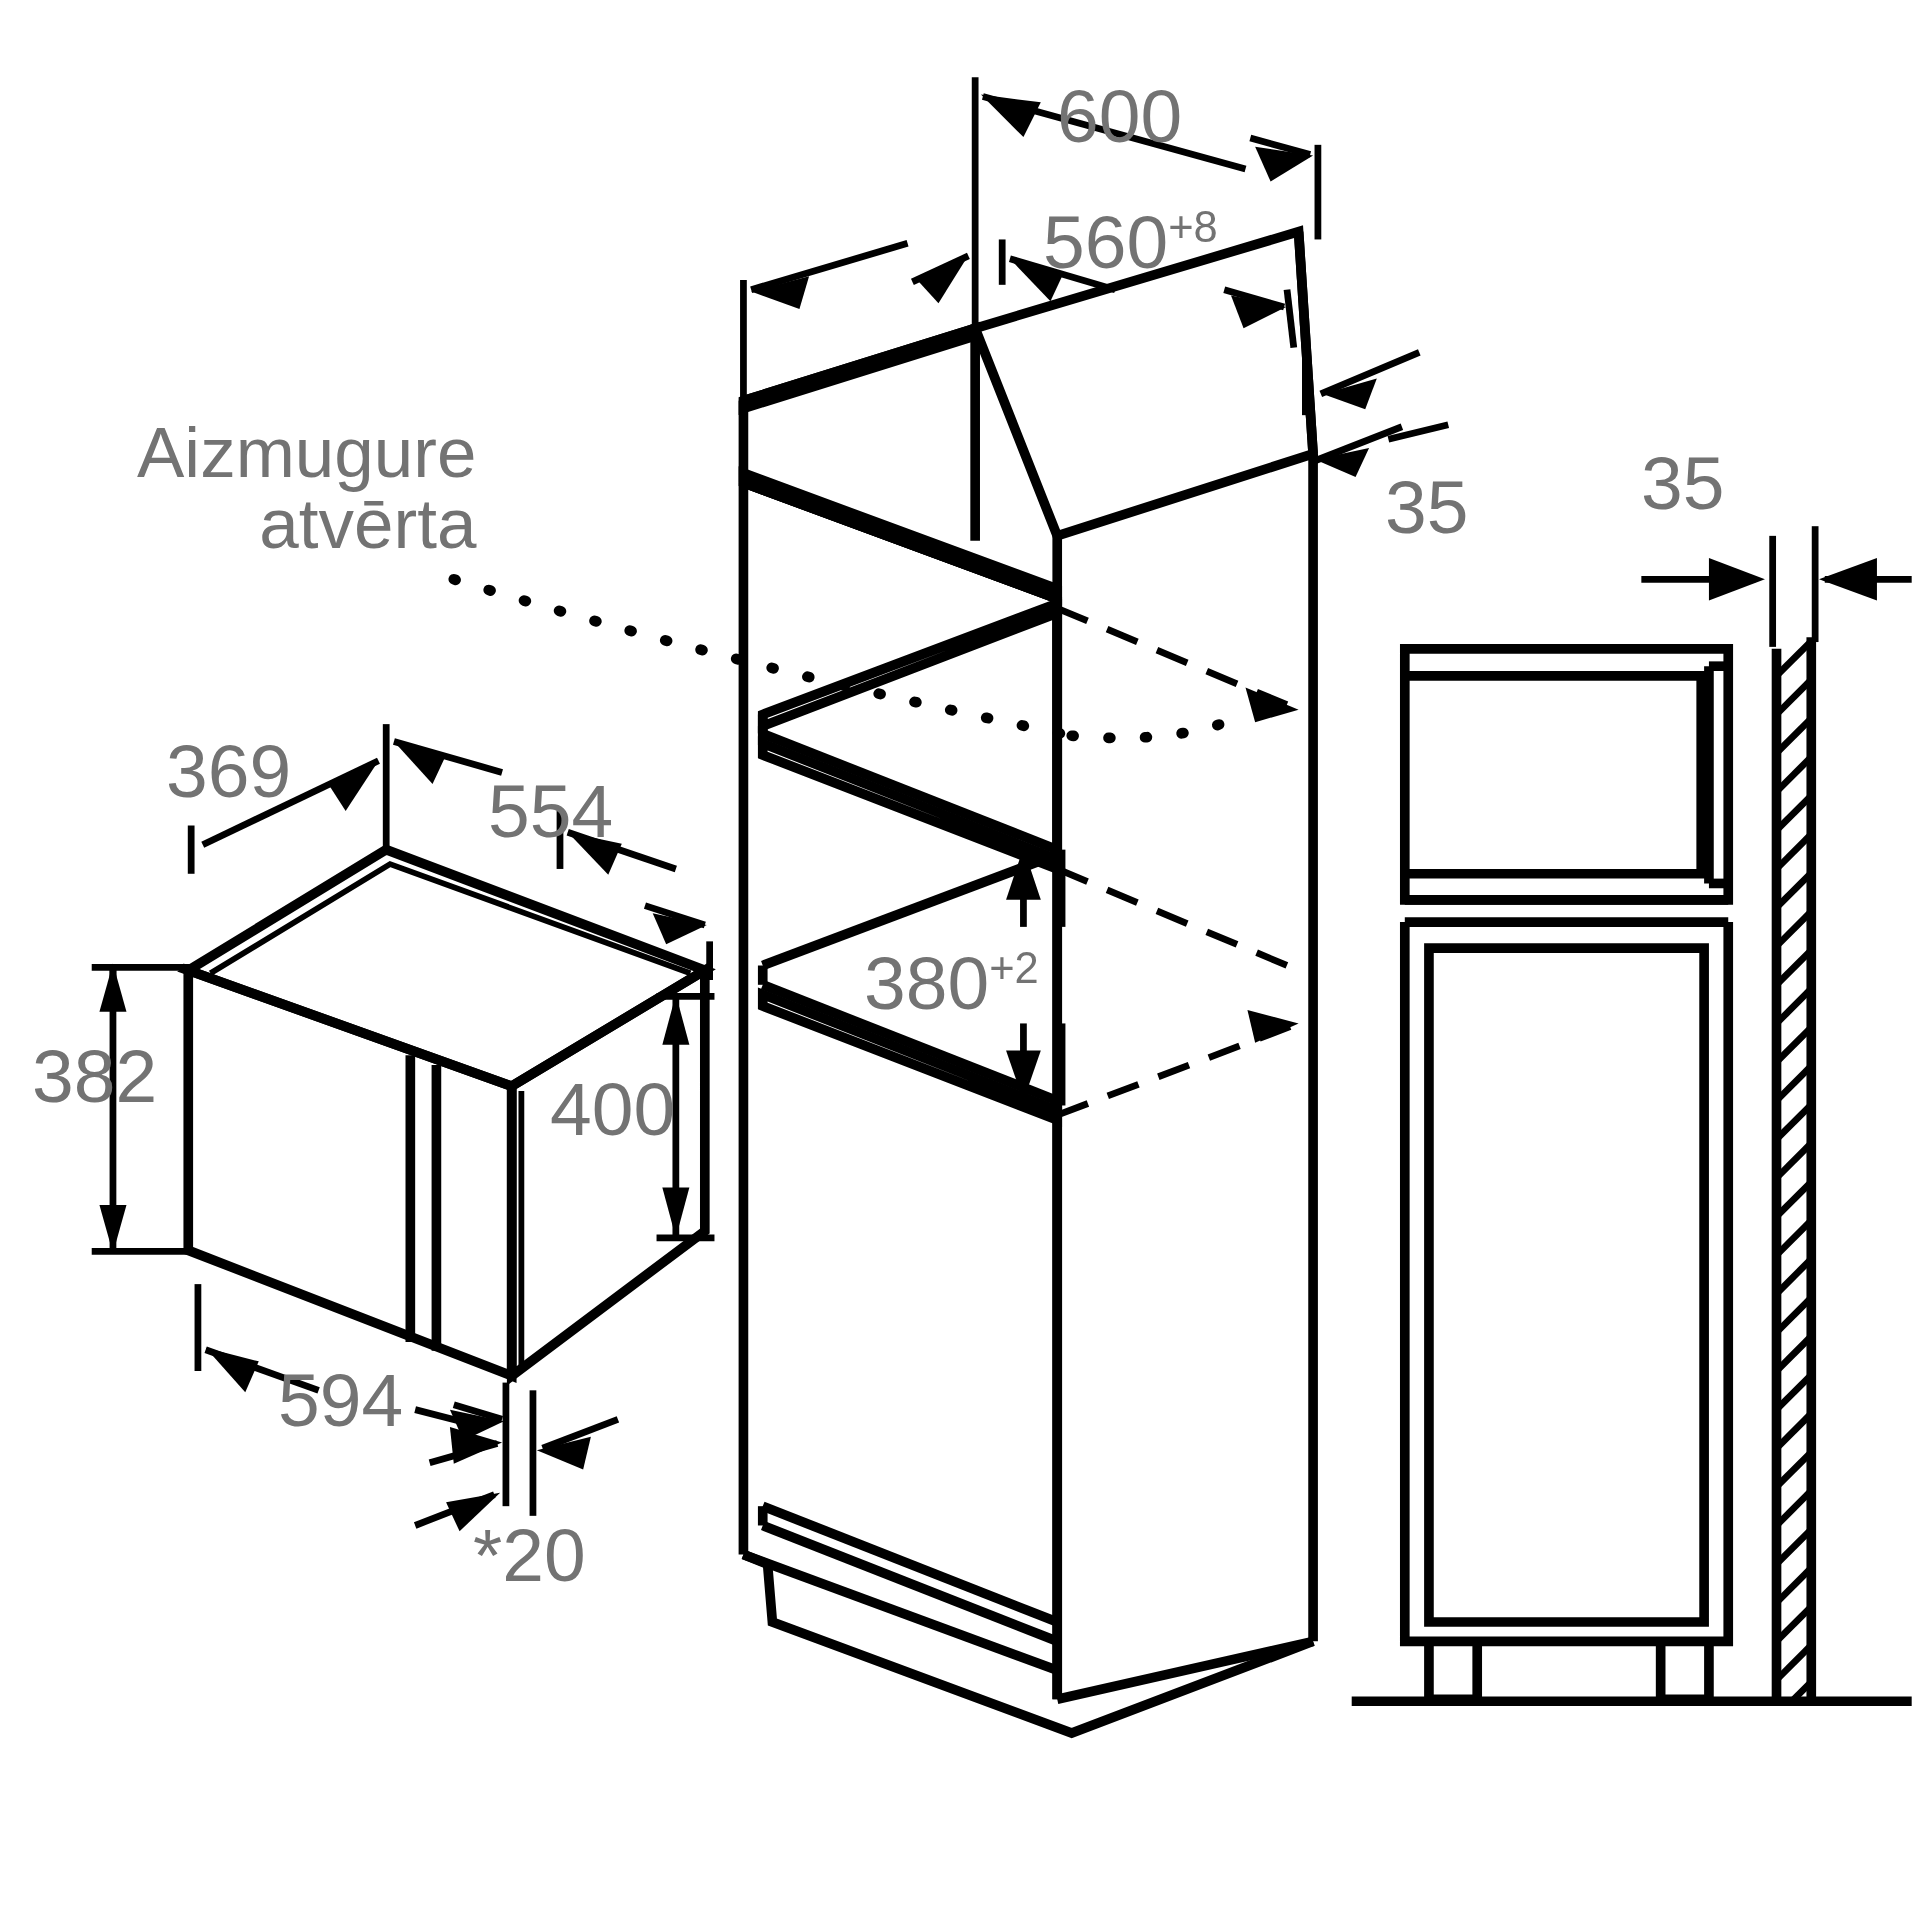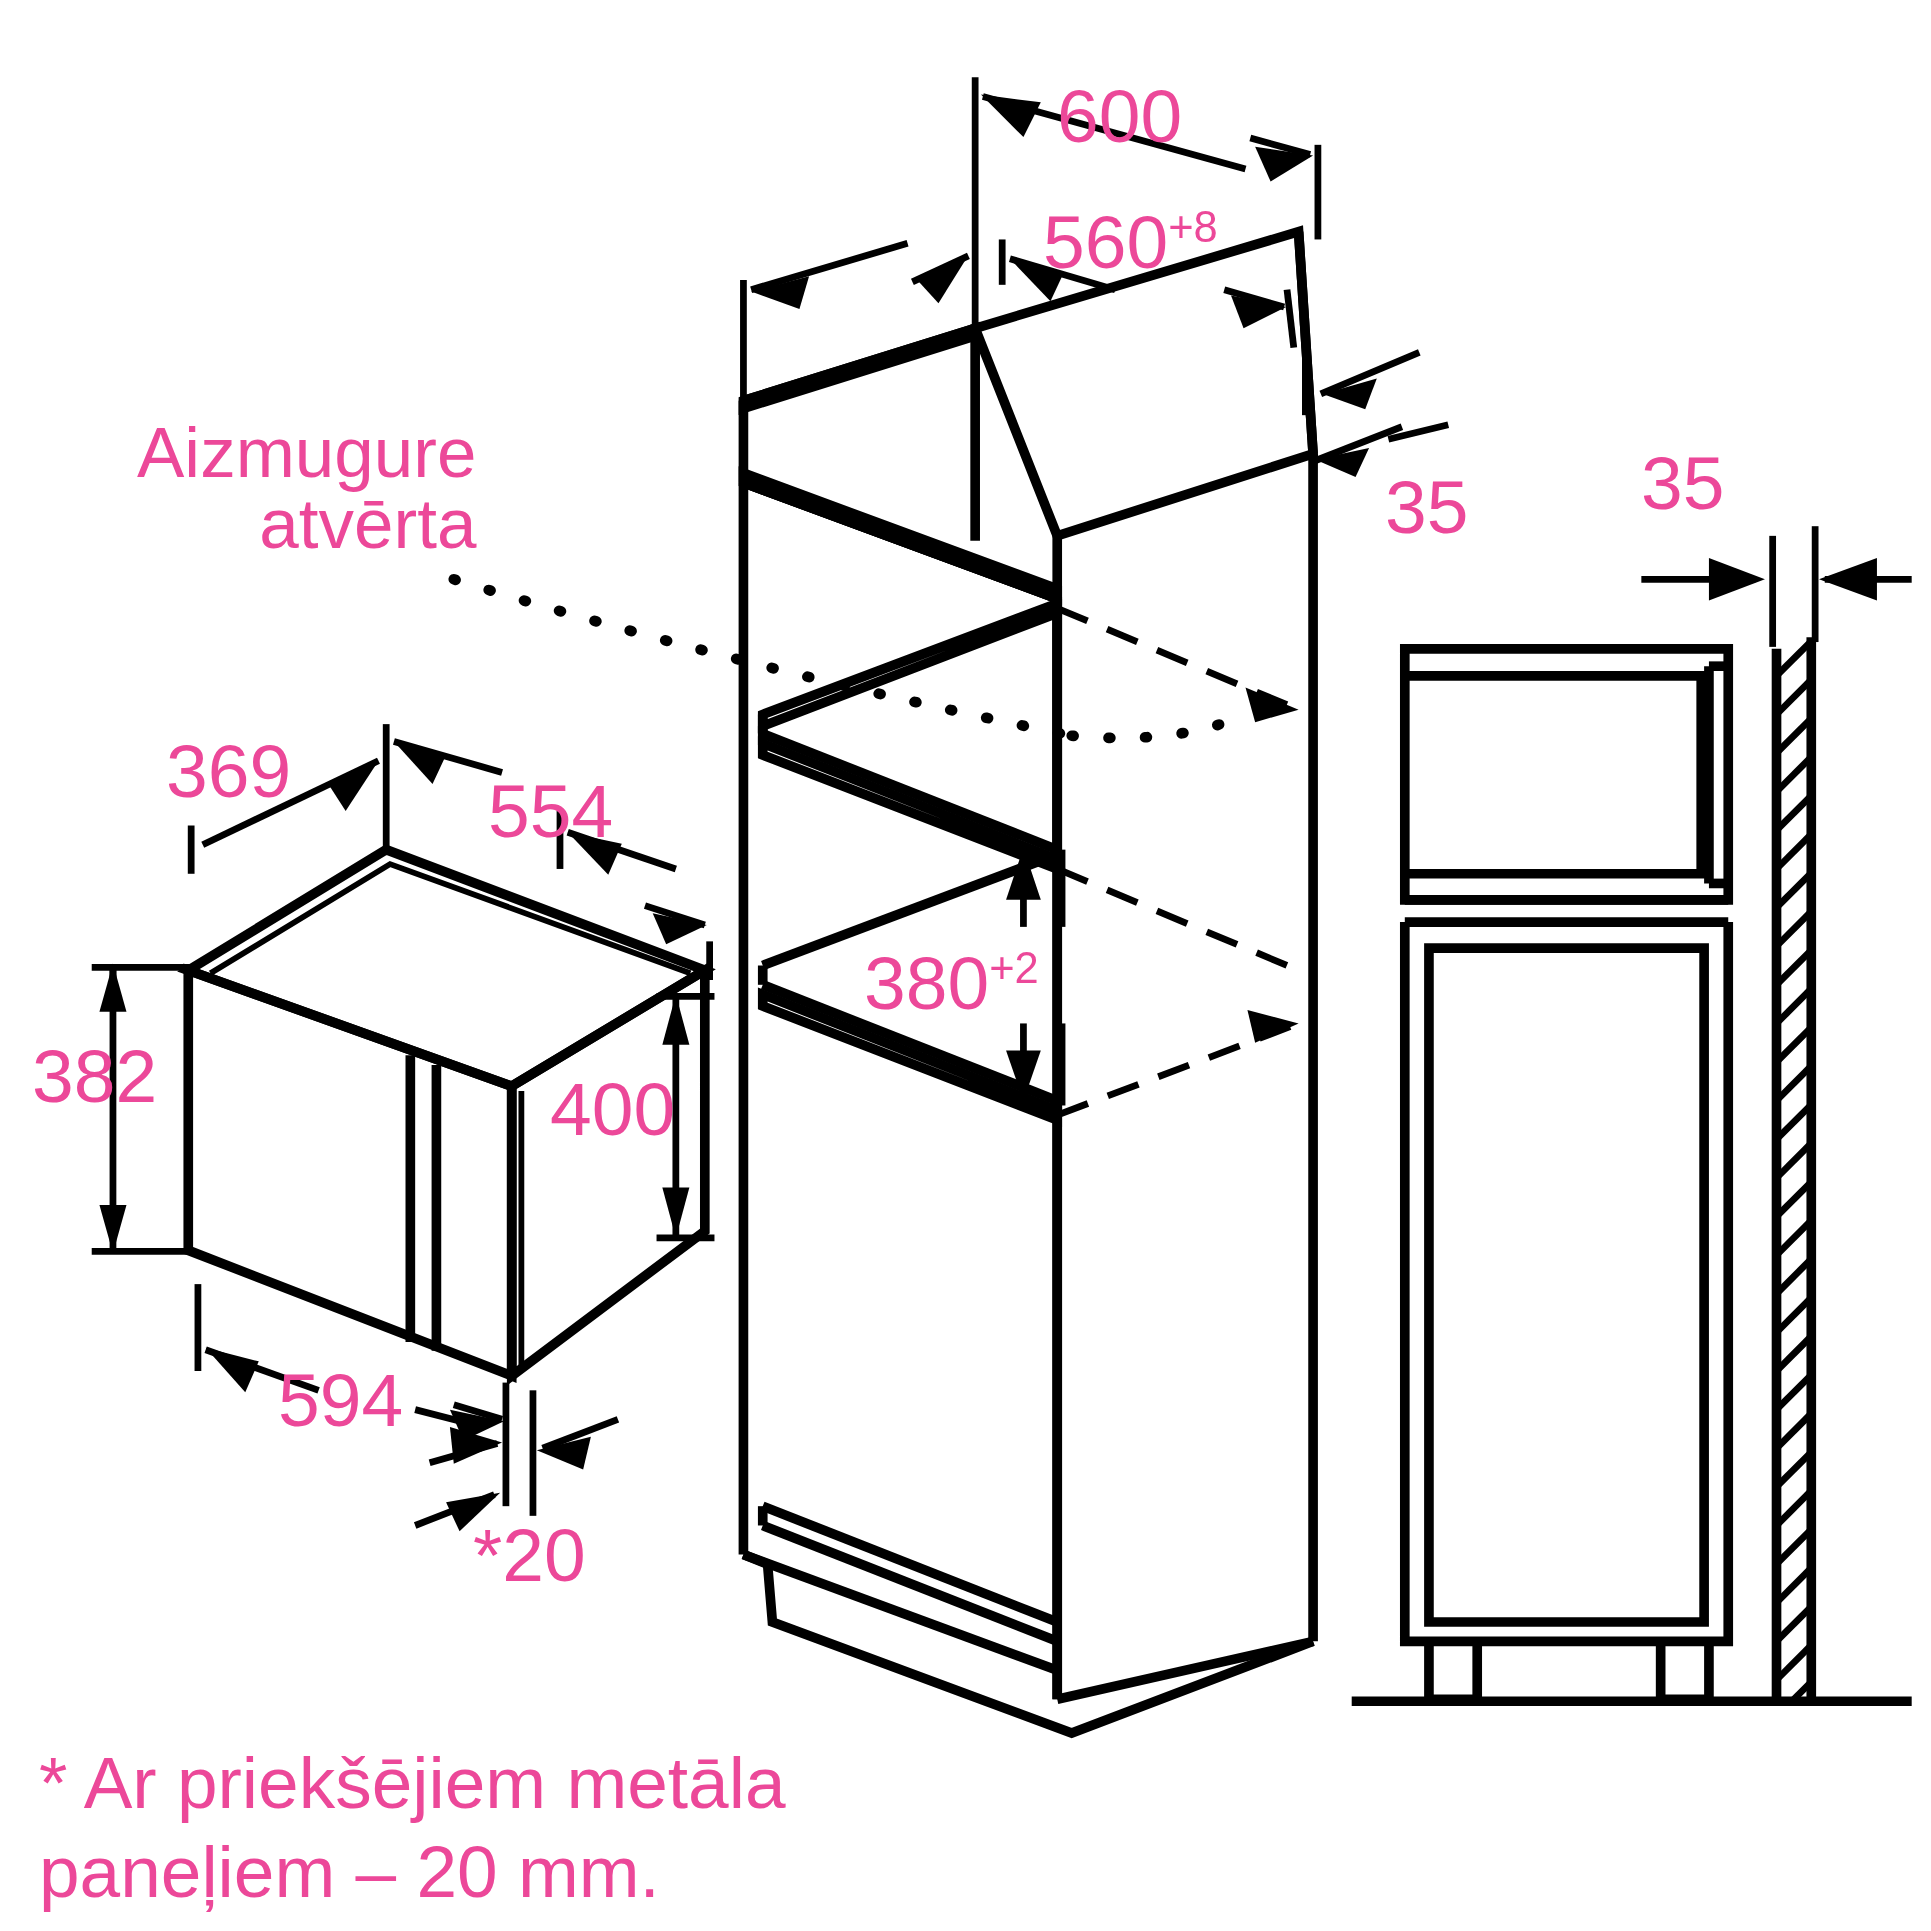--- a/index.html
+++ b/index.html
@@ -13,21 +13,21 @@
     height: 1931px;
     background: #ffffff;
     font-family: "Liberation Sans", sans-serif;
     color: #000000;
     overflow: hidden;
   }
   .lbl {
     position: absolute;
     white-space: nowrap;
     line-height: 1.0;
-    color: #ec4899;
+    color: #737373;
     font-family: "Liberation Sans", sans-serif;
   }
   .dim {
     font-size: 75px;
     letter-spacing: 0px;
   }
   .dim sup {
     font-size: 0.58em;
     vertical-align: super;
     line-height: 0;
@@ -344,18 +344,16 @@
     <span>594</span><sup></sup>
   </div>
 
   <div class="lbl dim" style="left:473px; top:1518px;">
     <span>*20</span><sup></sup>
   </div>
 
   <div class="lbl note" style="left:137px; top:417px; white-space:pre-line;text-align:right;">Aizmugure
 atvērta</div>
 
-  <div class="lbl footnote" style="left:39px; top:1738px;">* Ar priekšējiem metāla
-paneļiem – 20 mm.</div>
 
 
 </div>
 
 
 </body></html>

